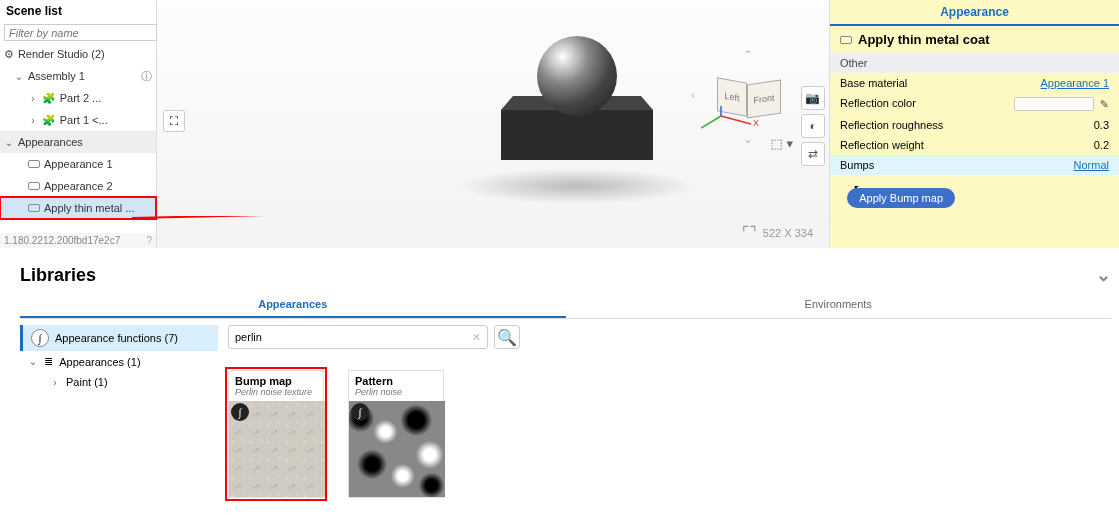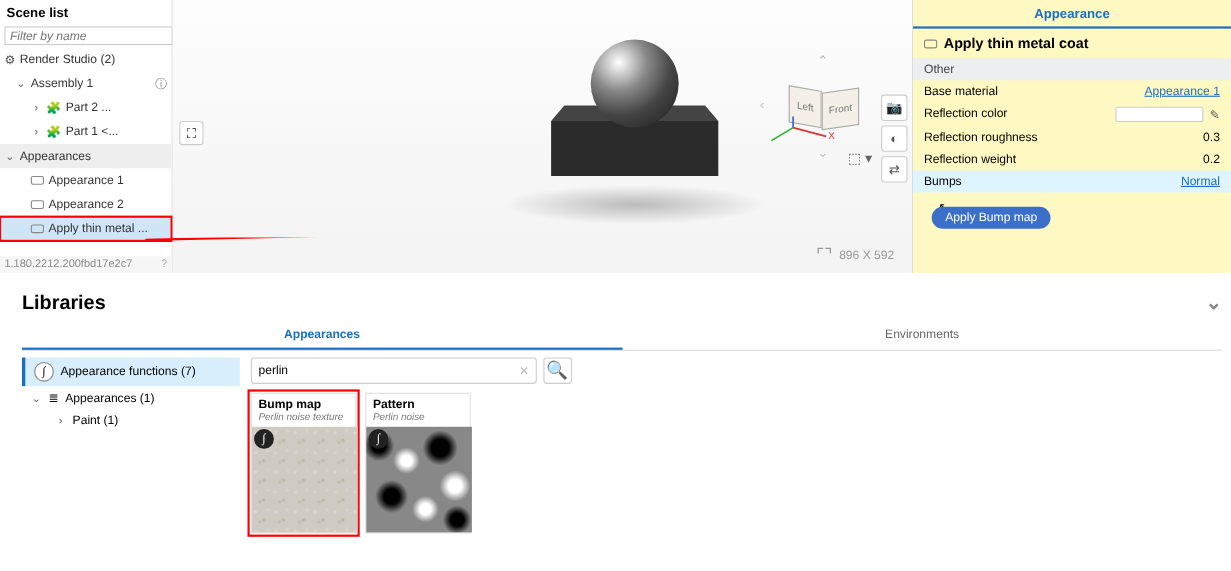--- a/index.html
+++ b/index.html
@@ -56,24 +56,24 @@
 .lib-hdr{font-size:18px;font-weight:600;padding:6px 0;display:flex;justify-content:space-between;align-items:center}
 .lib-tabs{display:flex;border-bottom:1px solid #ddd}
 .lib-tab{flex:1;text-align:center;padding:6px;font-size:11px;color:#666;cursor:pointer}
 .lib-tab.active{color:#1b6ec2;border-bottom:2px solid #1b6ec2;font-weight:600}
 .lib-body{display:flex}
 .lib-side{width:198px;padding:6px 0;font-size:11px}
 .lib-side .row{display:flex;align-items:center;gap:6px;padding:4px 8px}
 .lib-side .row.active{background:#d8eefc;border-left:3px solid #1b6ec2}
 .fn-badge{width:18px;height:18px;border-radius:50%;background:#fff;border:1px solid #888;display:flex;align-items:center;justify-content:center;font-family:serif;font-style:italic;font-size:11px}
 .lib-main{flex:1;padding:6px 10px}
-.search-row{display:flex;align-items:flex-end;gap:6px;margin-bottom:8px}
+.search-row{display:flex;align-items:flex-end;gap:6px;margin-bottom:21px}
 .search-box{width:260px;height:24px;border:1px solid #ccc;border-radius:3px;padding:0 6px;font-size:11px;display:flex;align-items:center;justify-content:space-between}
 .search-btn{width:26px;height:24px;border:1px solid #ccc;border-radius:3px;display:flex;align-items:center;justify-content:center}
-.cards{display:flex;gap:8px}
+.cards{display:flex;gap:24px}
 .card{width:96px;border:1px solid #e0e0e0}
 .card.red{outline:2px solid red;outline-offset:1px}
 .card-title{font-size:11px;font-weight:600;padding:4px 6px 0}
 .card-sub{font-size:9px;font-style:italic;color:#777;padding:0 6px 4px}
 .thumb{width:96px;height:96px;position:relative}
 .fn-overlay{position:absolute;left:2px;top:2px;width:18px;height:18px;border-radius:50%;background:#222;color:#fff;font-family:serif;font-style:italic;font-size:11px;display:flex;align-items:center;justify-content:center}
 .bump-tex{background:#cfcbc2;background-image:radial-gradient(circle at 20% 30%,#ddd6cc 1px,transparent 2px),radial-gradient(circle at 60% 70%,#bcb5a8 1px,transparent 2px),radial-gradient(circle at 80% 20%,#d8d2c6 1px,transparent 2px),radial-gradient(circle at 40% 80%,#c4bdae 1px,transparent 2px);background-size:18px 18px}
 .noise-tex{background:#888;background-image:radial-gradient(circle at 12% 18%,#000 6px,transparent 14px),radial-gradient(circle at 38% 32%,#fff 5px,transparent 12px),radial-gradient(circle at 70% 20%,#000 8px,transparent 16px),radial-gradient(circle at 84% 56%,#fff 6px,transparent 14px),radial-gradient(circle at 24% 66%,#000 7px,transparent 15px),radial-gradient(circle at 56% 78%,#fff 5px,transparent 12px),radial-gradient(circle at 86% 88%,#000 6px,transparent 13px)}
 </style>
 </head>
@@ -158,21 +158,21 @@
       </svg>
     </div>
     <div class="cube-menu">⬚ ▾</div>
     <div class="tool-col">
       <div class="tool-btn">📷</div>
       <div class="tool-btn">◐</div>
       <div class="tool-btn">⇄</div>
     </div>
     <div class="dim-badge">
         <span class="bracket">⌜⌝</span>
-        <span>896 X 592</span>
+        <span>522 X 334</span>
       </div>
   </div>
 
   <div class="props-pane">
     <div class="props-tab">Appearance</div>
     <div class="props-title">
         <span class="app-icon"></span>
         <span>Apply thin metal coat</span>
       </div>
     <div class="section-hdr">Other</div>

